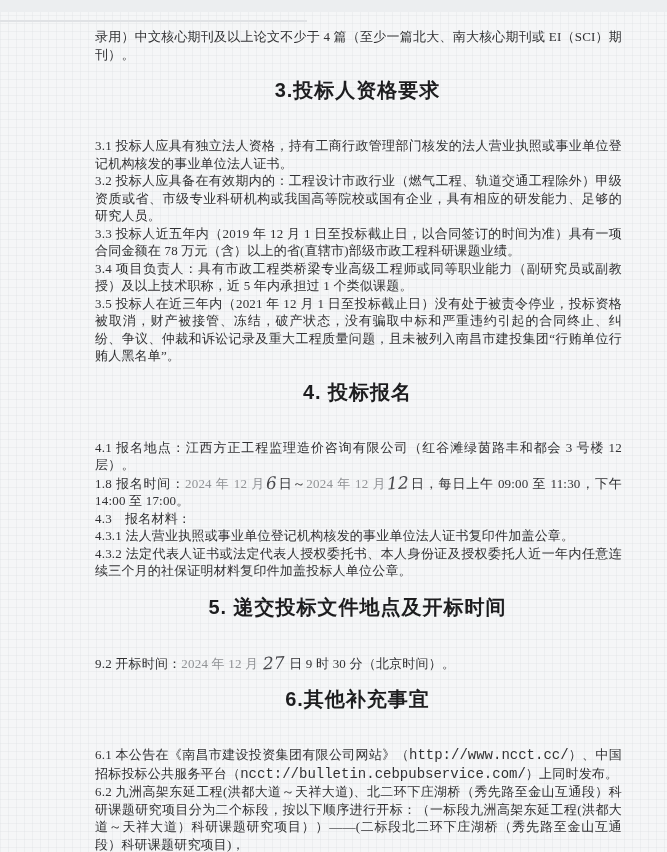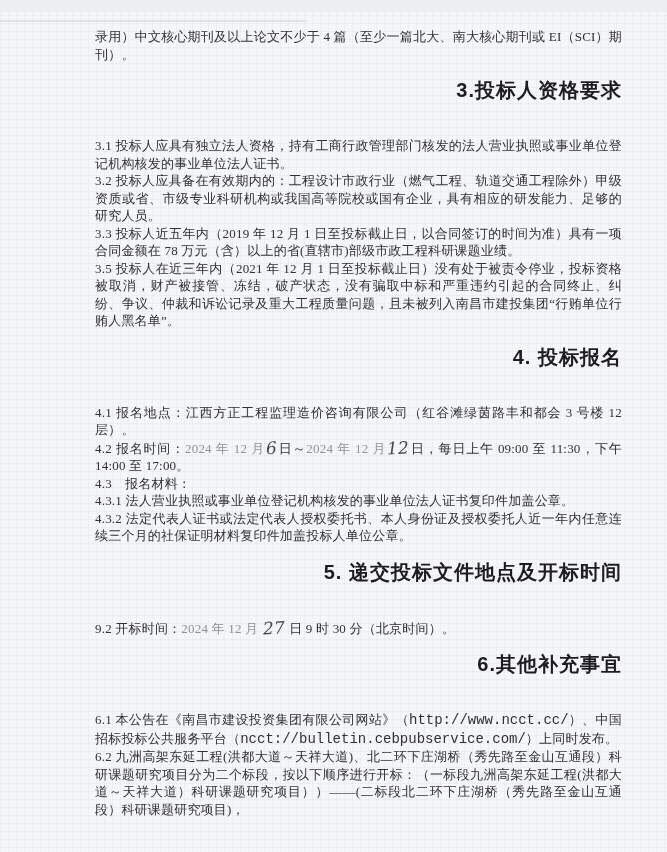--- a/index.html
+++ b/index.html
@@ -38,21 +38,21 @@
     letter-spacing: 0.2px;
   }
   h2.sec {
     font-family: "Liberation Sans", sans-serif;
     font-weight: 700;
     font-size: 20px;
     line-height: 26px;
     color: #1d1d1f;
     margin: 14px 0 34px -2px;
     letter-spacing: 1px;
-    text-align: right;
+    text-align: center;
   }
   .gray {
     color: #909295;
   }
   .hand {
     font-family: "DejaVu Serif", serif;
     font-style: italic;
     font-size: 17px;
     line-height: 1;
     color: #47474b;
@@ -74,25 +74,26 @@
 <div class="page">
 
   <div class="scan-streak"></div>
 
   <p class="body">录用）中文核心期刊及以上论文不少于 4 篇（至少一篇北大、南大核心期刊或 EI（SCI）期刊）。</p>
 
   <h2 class="sec">3.投标人资格要求</h2>
   <p class="body">3.1 投标人应具有独立法人资格，持有工商行政管理部门核发的法人营业执照或事业单位登记机构核发的事业单位法人证书。</p>
   <p class="body">3.2 投标人应具备在有效期内的：工程设计市政行业（燃气工程、轨道交通工程除外）甲级资质或省、市级专业科研机构或我国高等院校或国有企业，具有相应的研发能力、足够的研究人员。</p>
   <p class="body">3.3 投标人近五年内（2019 年 12 月 1 日至投标截止日，以合同签订的时间为准）具有一项合同金额在 78 万元（含）以上的省(直辖市)部级市政工程科研课题业绩。</p>
+  <p class="body">3.4 项目负责人：具有市政工程类桥梁专业高级工程师或同等职业能力（副研究员或副教授）及以上技术职称，近 5 年内承担过 1 个类似课题。</p>
   <p class="body">3.5 投标人在近三年内（2021 年 12 月 1 日至投标截止日）没有处于被责令停业，投标资格被取消，财产被接管、冻结，破产状态，没有骗取中标和严重违约引起的合同终止、纠纷、争议、仲裁和诉讼记录及重大工程质量问题，且未被列入南昌市建投集团“行贿单位行贿人黑名单”。</p>
 
   <h2 class="sec">4. 投标报名</h2>
   <p class="body">4.1 报名地点：江西方正工程监理造价咨询有限公司（红谷滩绿茵路丰和都会 3 号楼 12 层）。</p>
-  <p class="body"><span>4.2 报名时间：</span><span class="gray">2024 年 12 月</span><span class="hand">6</span><span>日～</span><span class="gray">2024 年 12 月</span><span class="hand">12</span><span>日，每日上午 09:00 至 11:30，下午 14:00 至 17:00。</span></p>
+  <p class="body"><span>1.8 报名时间：</span><span class="gray">2024 年 12 月</span><span class="hand">6</span><span>日～</span><span class="gray">2024 年 12 月</span><span class="hand">12</span><span>日，每日上午 09:00 至 11:30，下午 14:00 至 17:00。</span></p>
   <p class="body">4.3　报名材料：</p>
   <p class="body">4.3.1 法人营业执照或事业单位登记机构核发的事业单位法人证书复印件加盖公章。</p>
   <p class="body">4.3.2 法定代表人证书或法定代表人授权委托书、本人身份证及授权委托人近一年内任意连续三个月的社保证明材料复印件加盖投标人单位公章。</p>
 
   <h2 class="sec">5. 递交投标文件地点及开标时间</h2>
   <p class="body"><span>9.2 开标时间：</span><span class="gray">2024 年 12 月 </span><span class="hand">27</span><span> 日 9 时 30 分（北京时间）。</span></p>
 
   <h2 class="sec">6.其他补充事宜</h2>
   <p class="body"><span>6.1 本公告在《南昌市建设投资集团有限公司网站》（</span><span class="mono">http://www.ncct.cc/</span><span>）、中国招标投标公共服务平台（</span><span class="mono">ncct://bulletin.cebpubservice.com/</span><span>）上同时发布。</span></p>
   <p class="body"><span>6.2 九洲高架东延工程(洪都大道～天祥大道)、北二环下庄湖桥（秀先路至金山互通段）科研课题研究项目分为二个标段，按以下顺序进行开标：（一标段九洲高架东延工程(洪都大道～天祥大道）科研课题研究项目））——(二标段北二环下庄湖桥（秀先路至金山互通段）科研课题研究项目)，</span></p>

